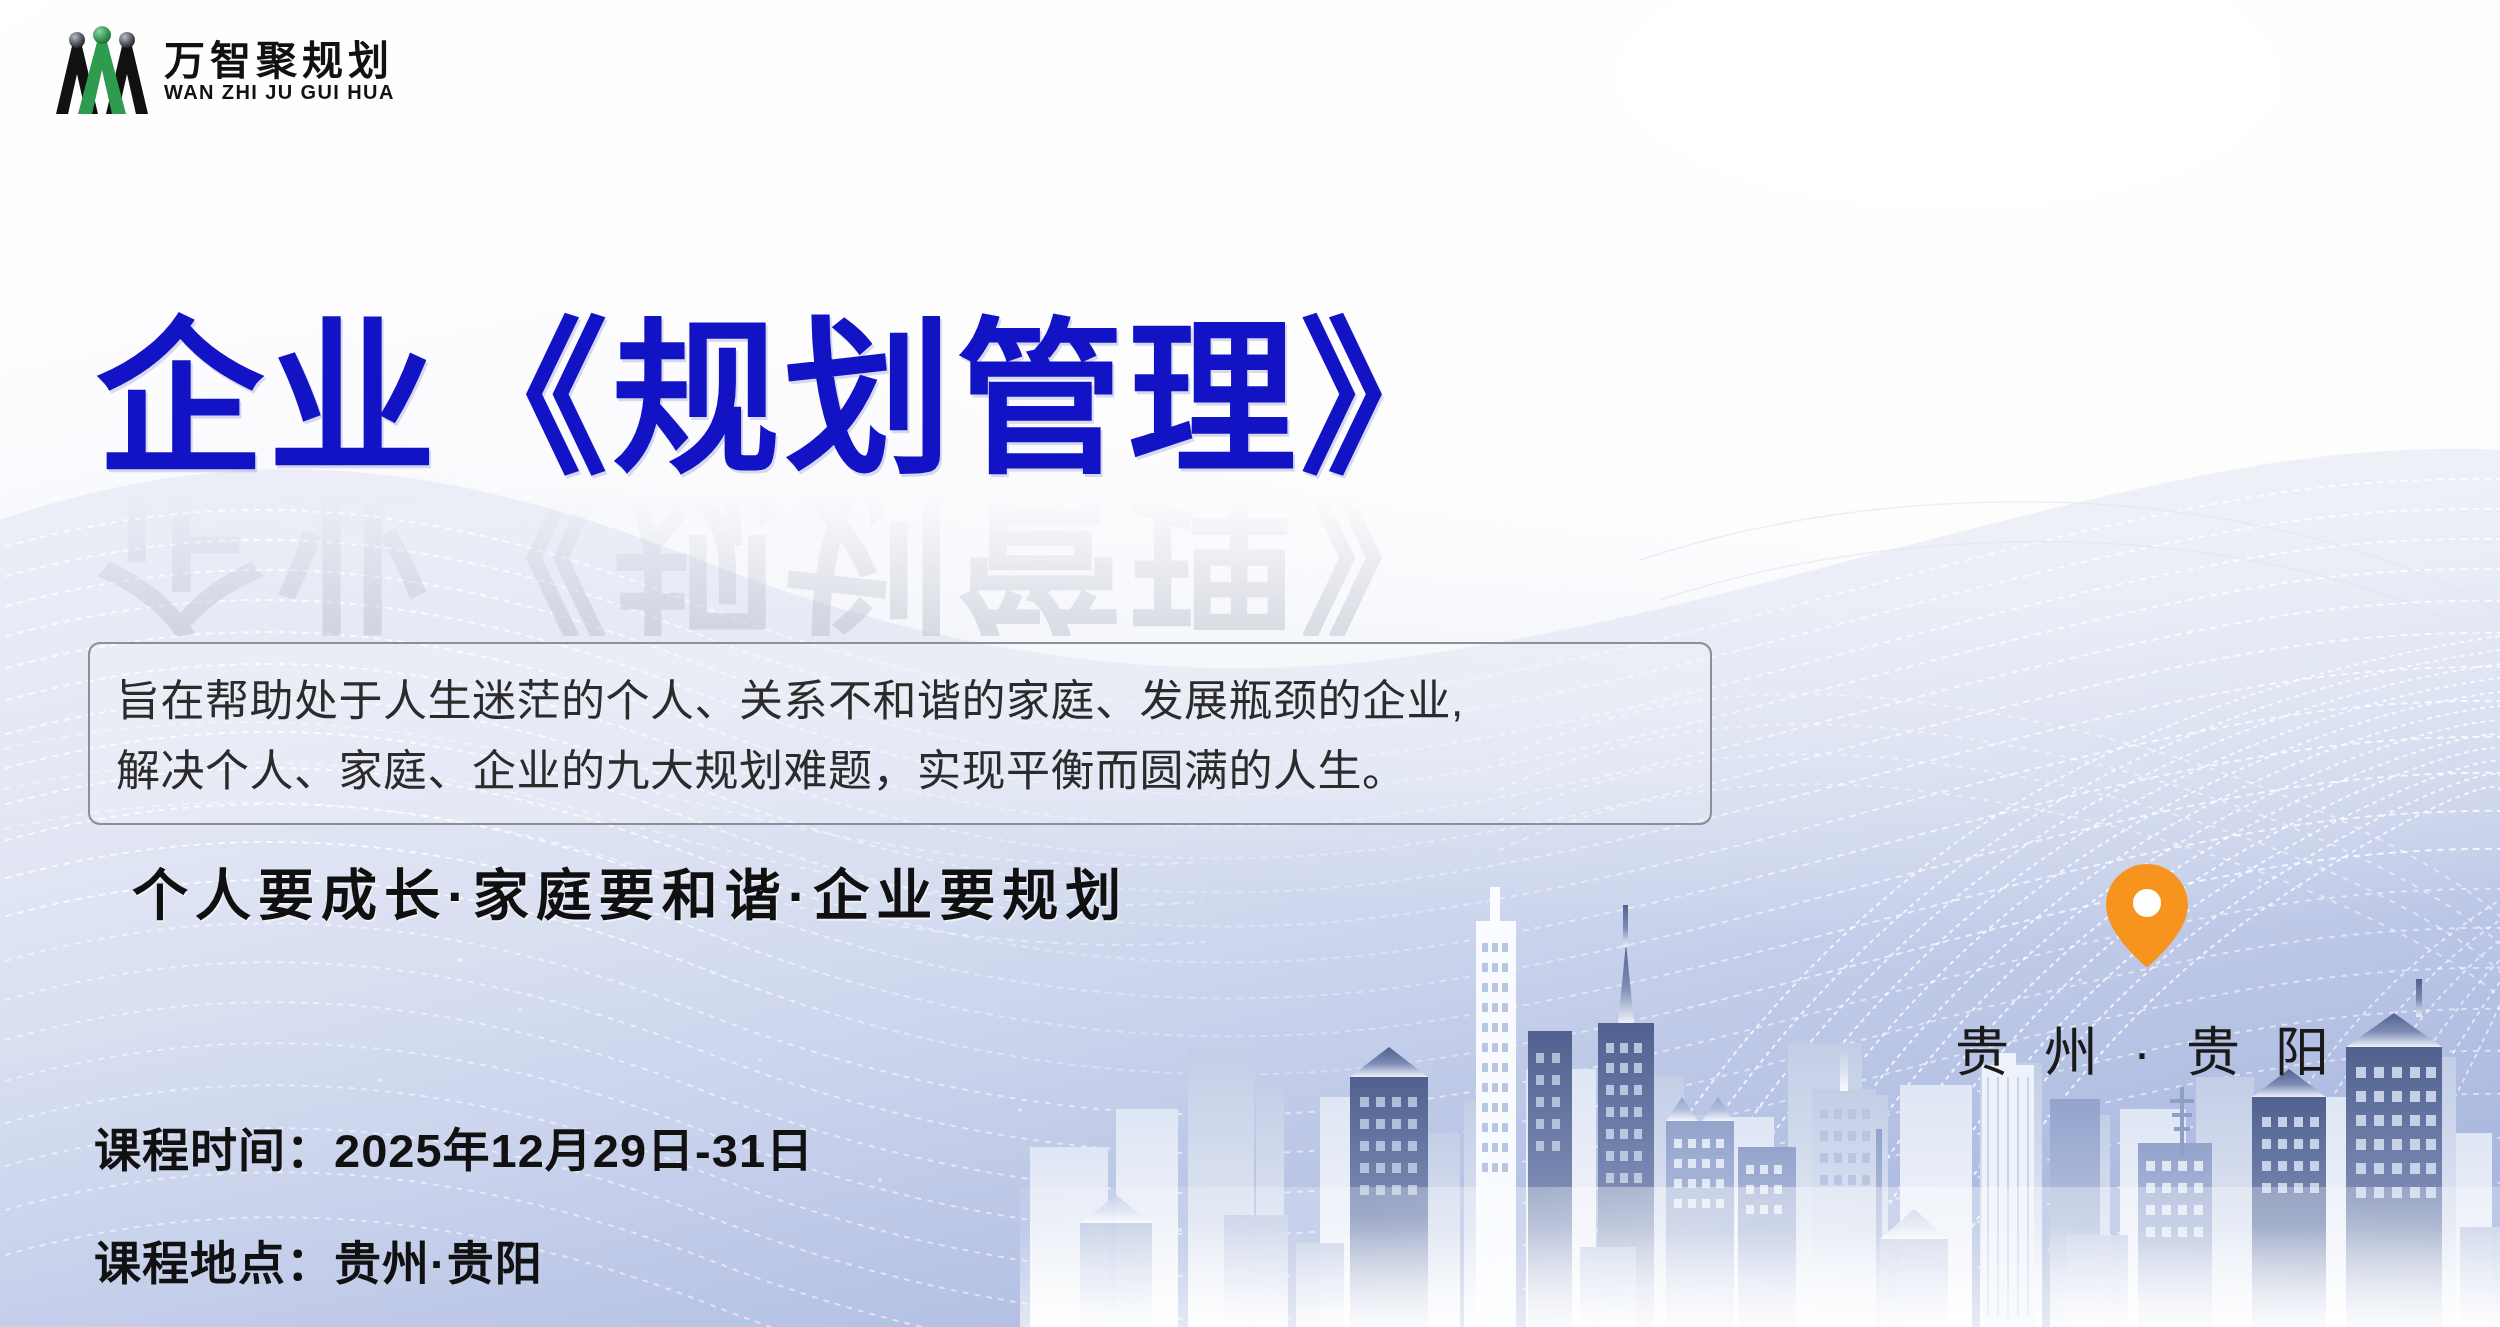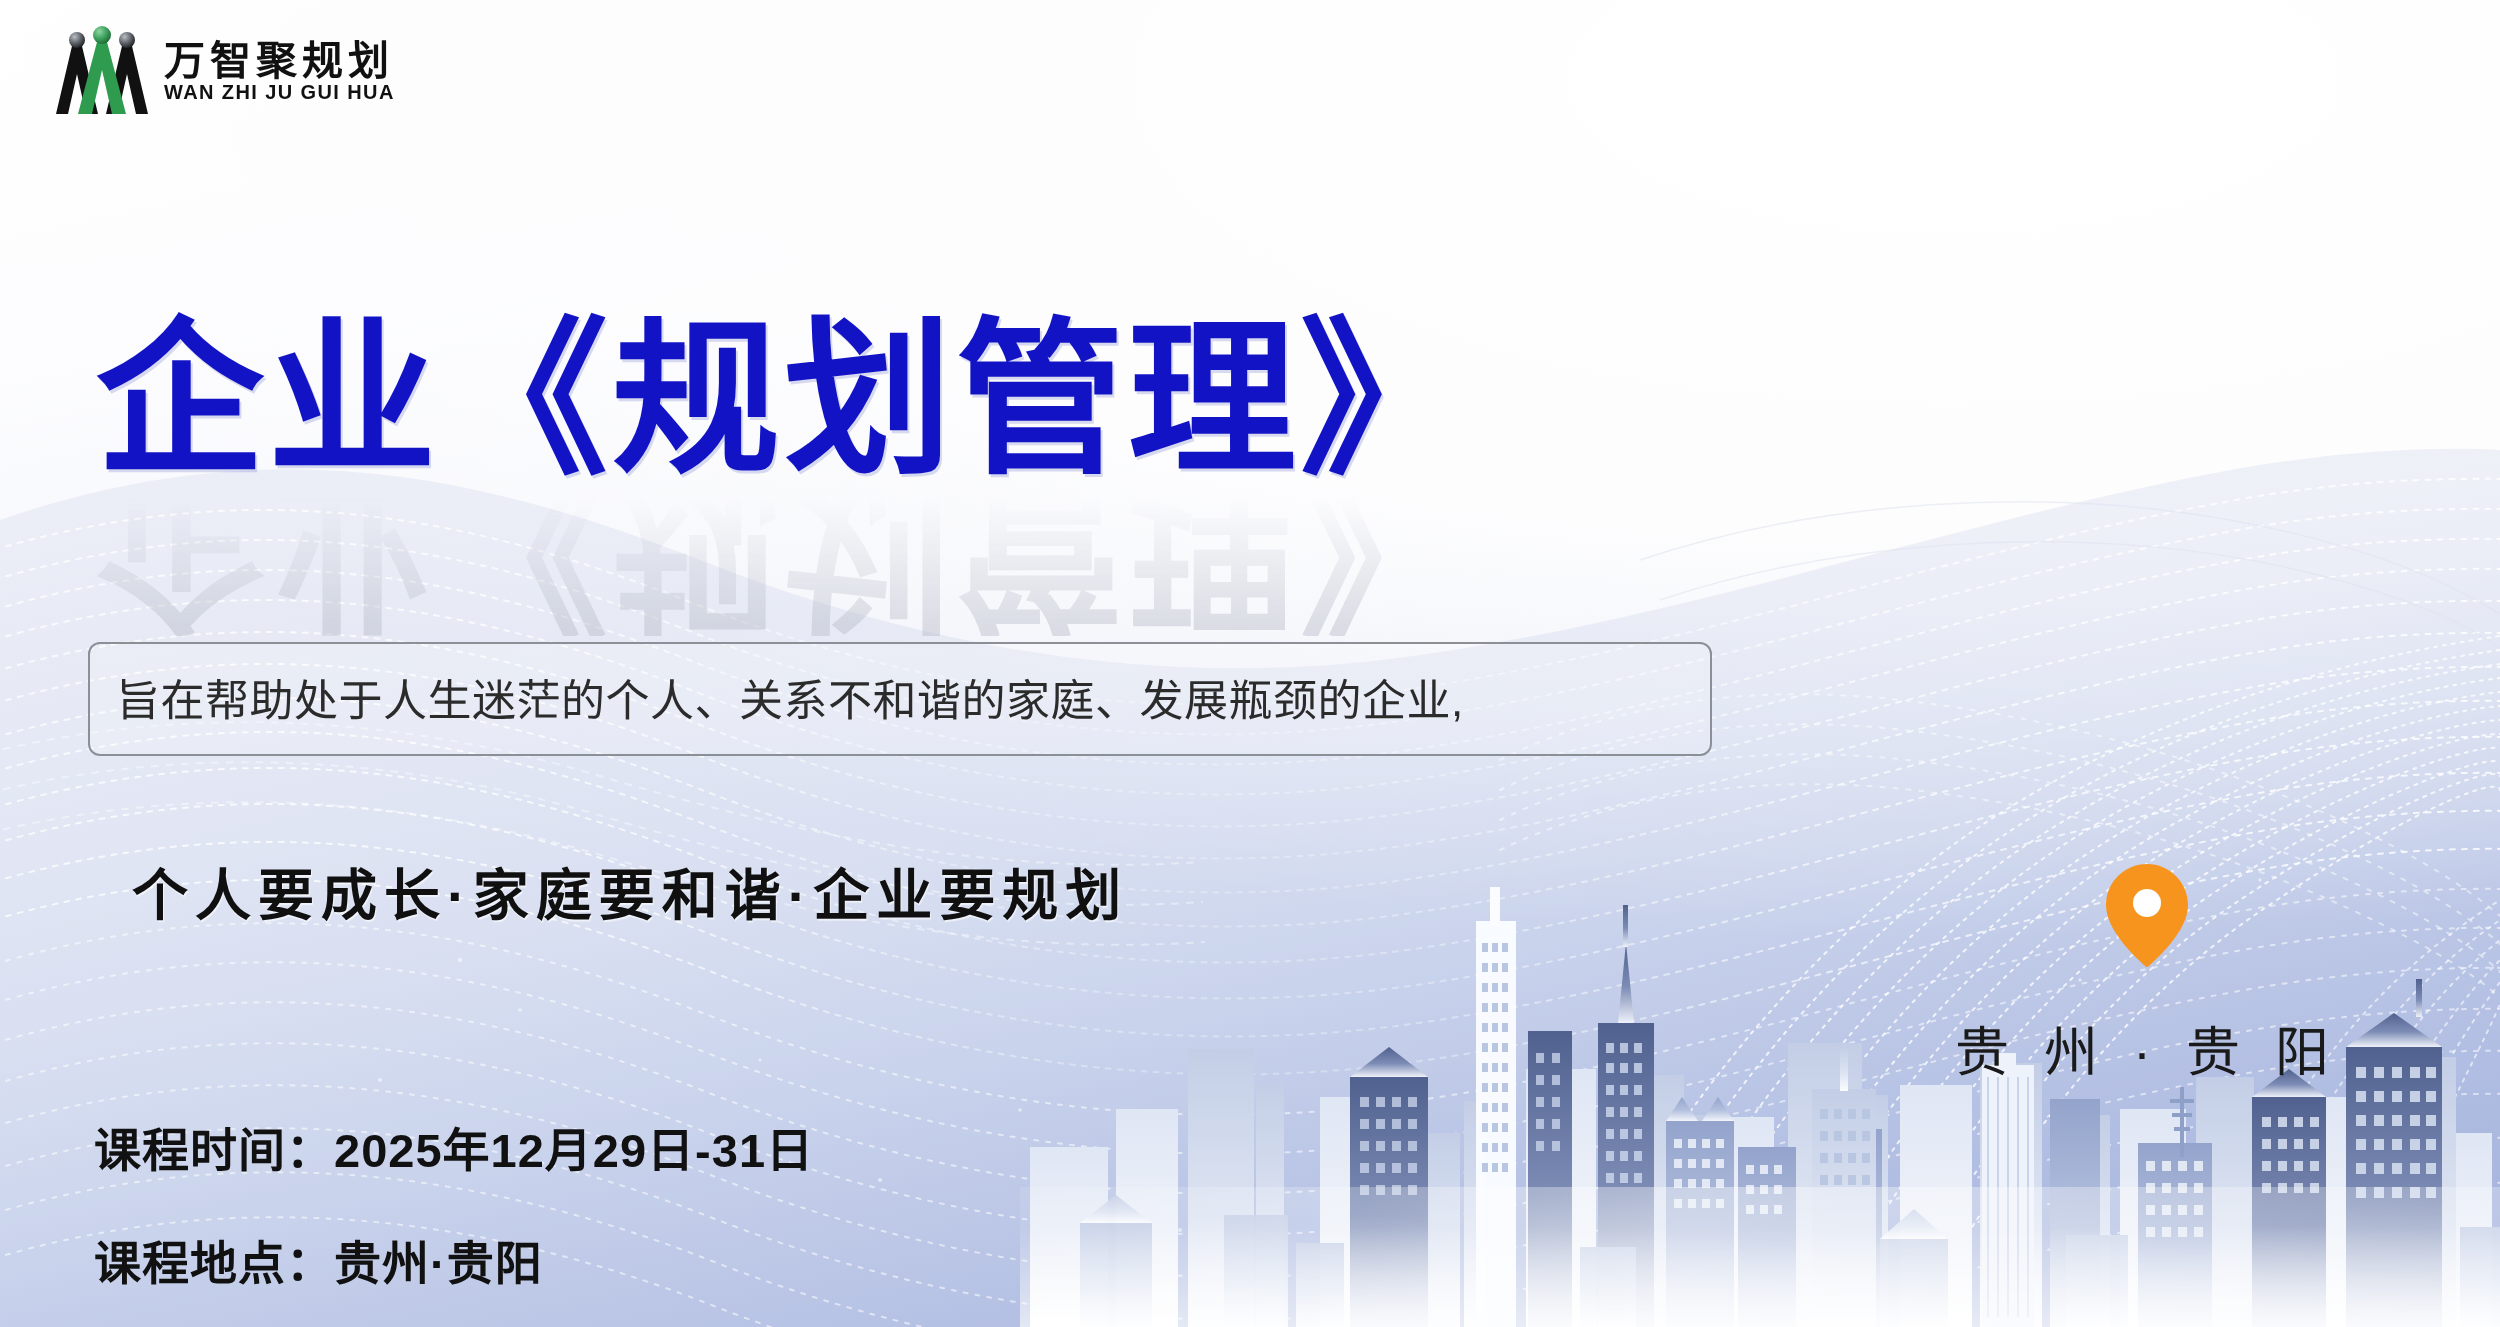--- a/index.html
+++ b/index.html
@@ -604,20 +604,21 @@
     </div>
   </div>
 
   <div class="title-block">
     <div class="title-main">企业《规划管理》</div>
     <div class="title-reflect">企业《规划管理》</div>
   </div>
 
   <div class="desc-box">
     <div class="desc-line">旨在帮助处于人生迷茫的个人、关系不和谐的家庭、发展瓶颈的企业,</div>
+    <div class="desc-line">解决个人、家庭、企业的九大规划难题，实现平衡而圆满的人生。</div>
   </div>
 
   <div class="tagline">个人要成长·家庭要和谐·企业要规划</div>
 
   <div class="loc-badge">
     <div class="pin">
       <svg viewBox="0 0 92 110" xmlns="http://www.w3.org/2000/svg">
         <path d="M46,4 C23.4,4 5,22.4 5,45 C5,72 38,100 44.3,106.2 C45.2,107.1 46.8,107.1 47.7,106.2 C54,100 87,72 87,45 C87,22.4 68.6,4 46,4 Z" fill="#f7941d"></path>
         <circle cx="46" cy="43" r="14" fill="#ffffff"></circle>
       </svg>

